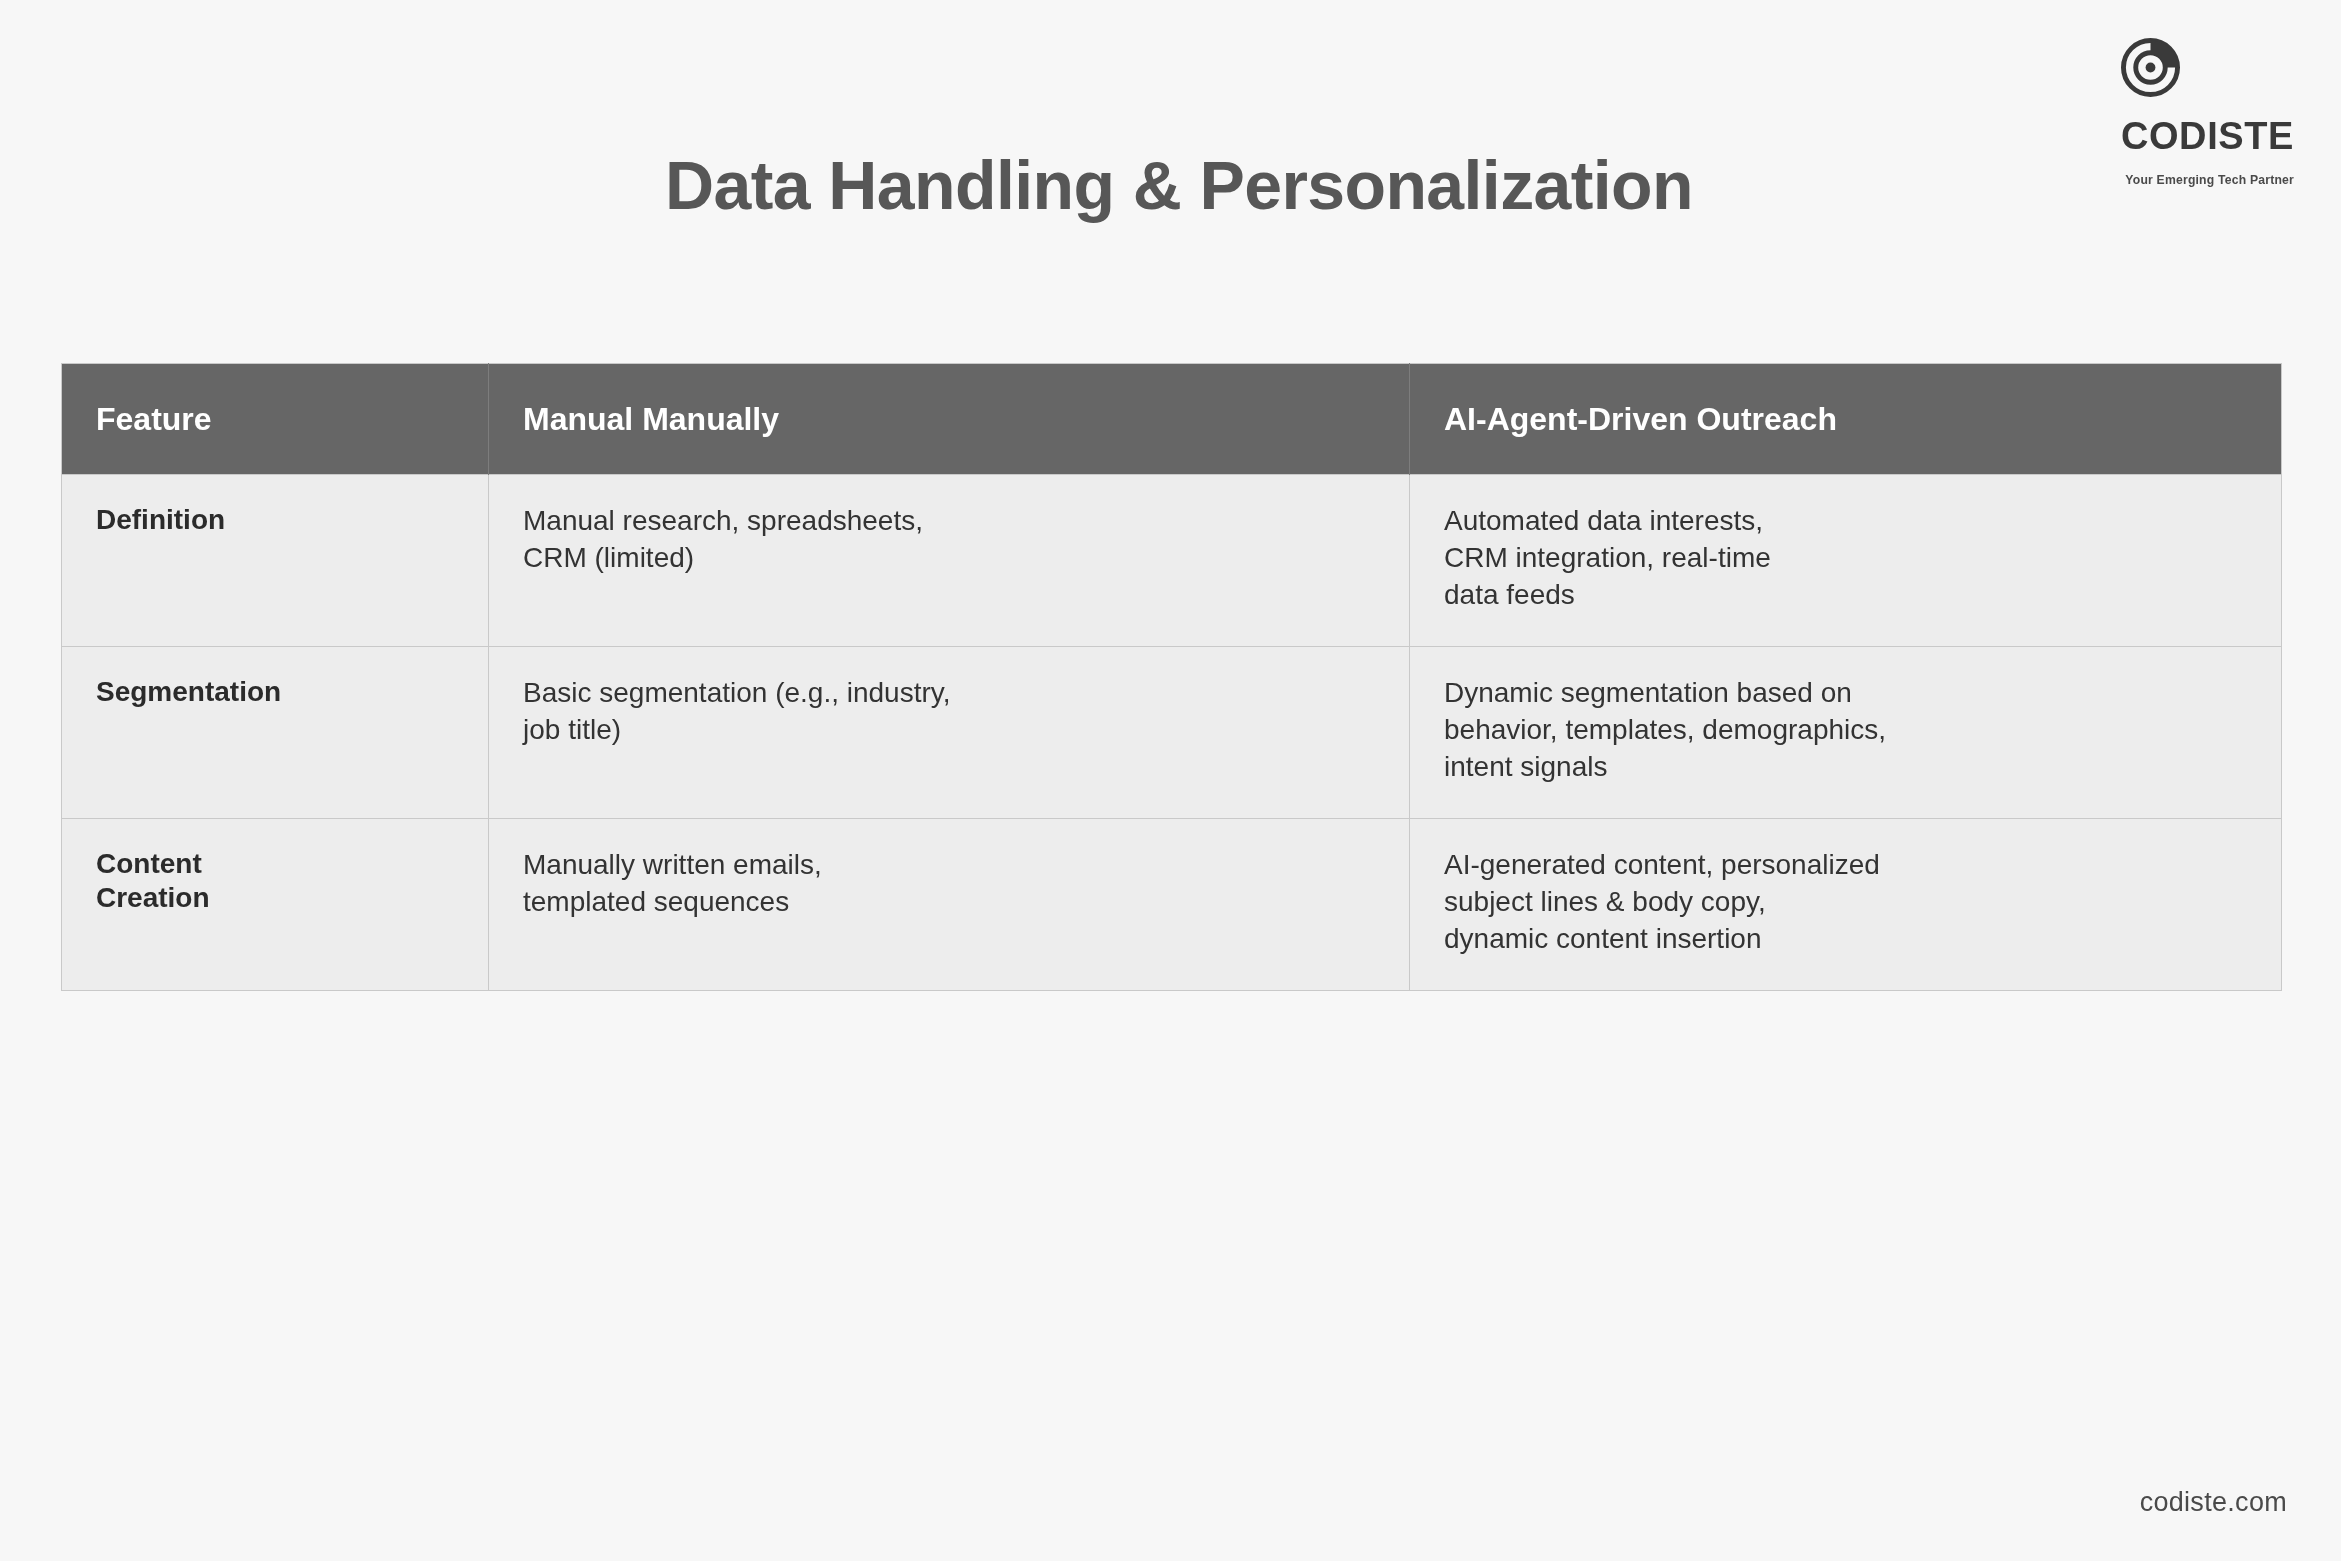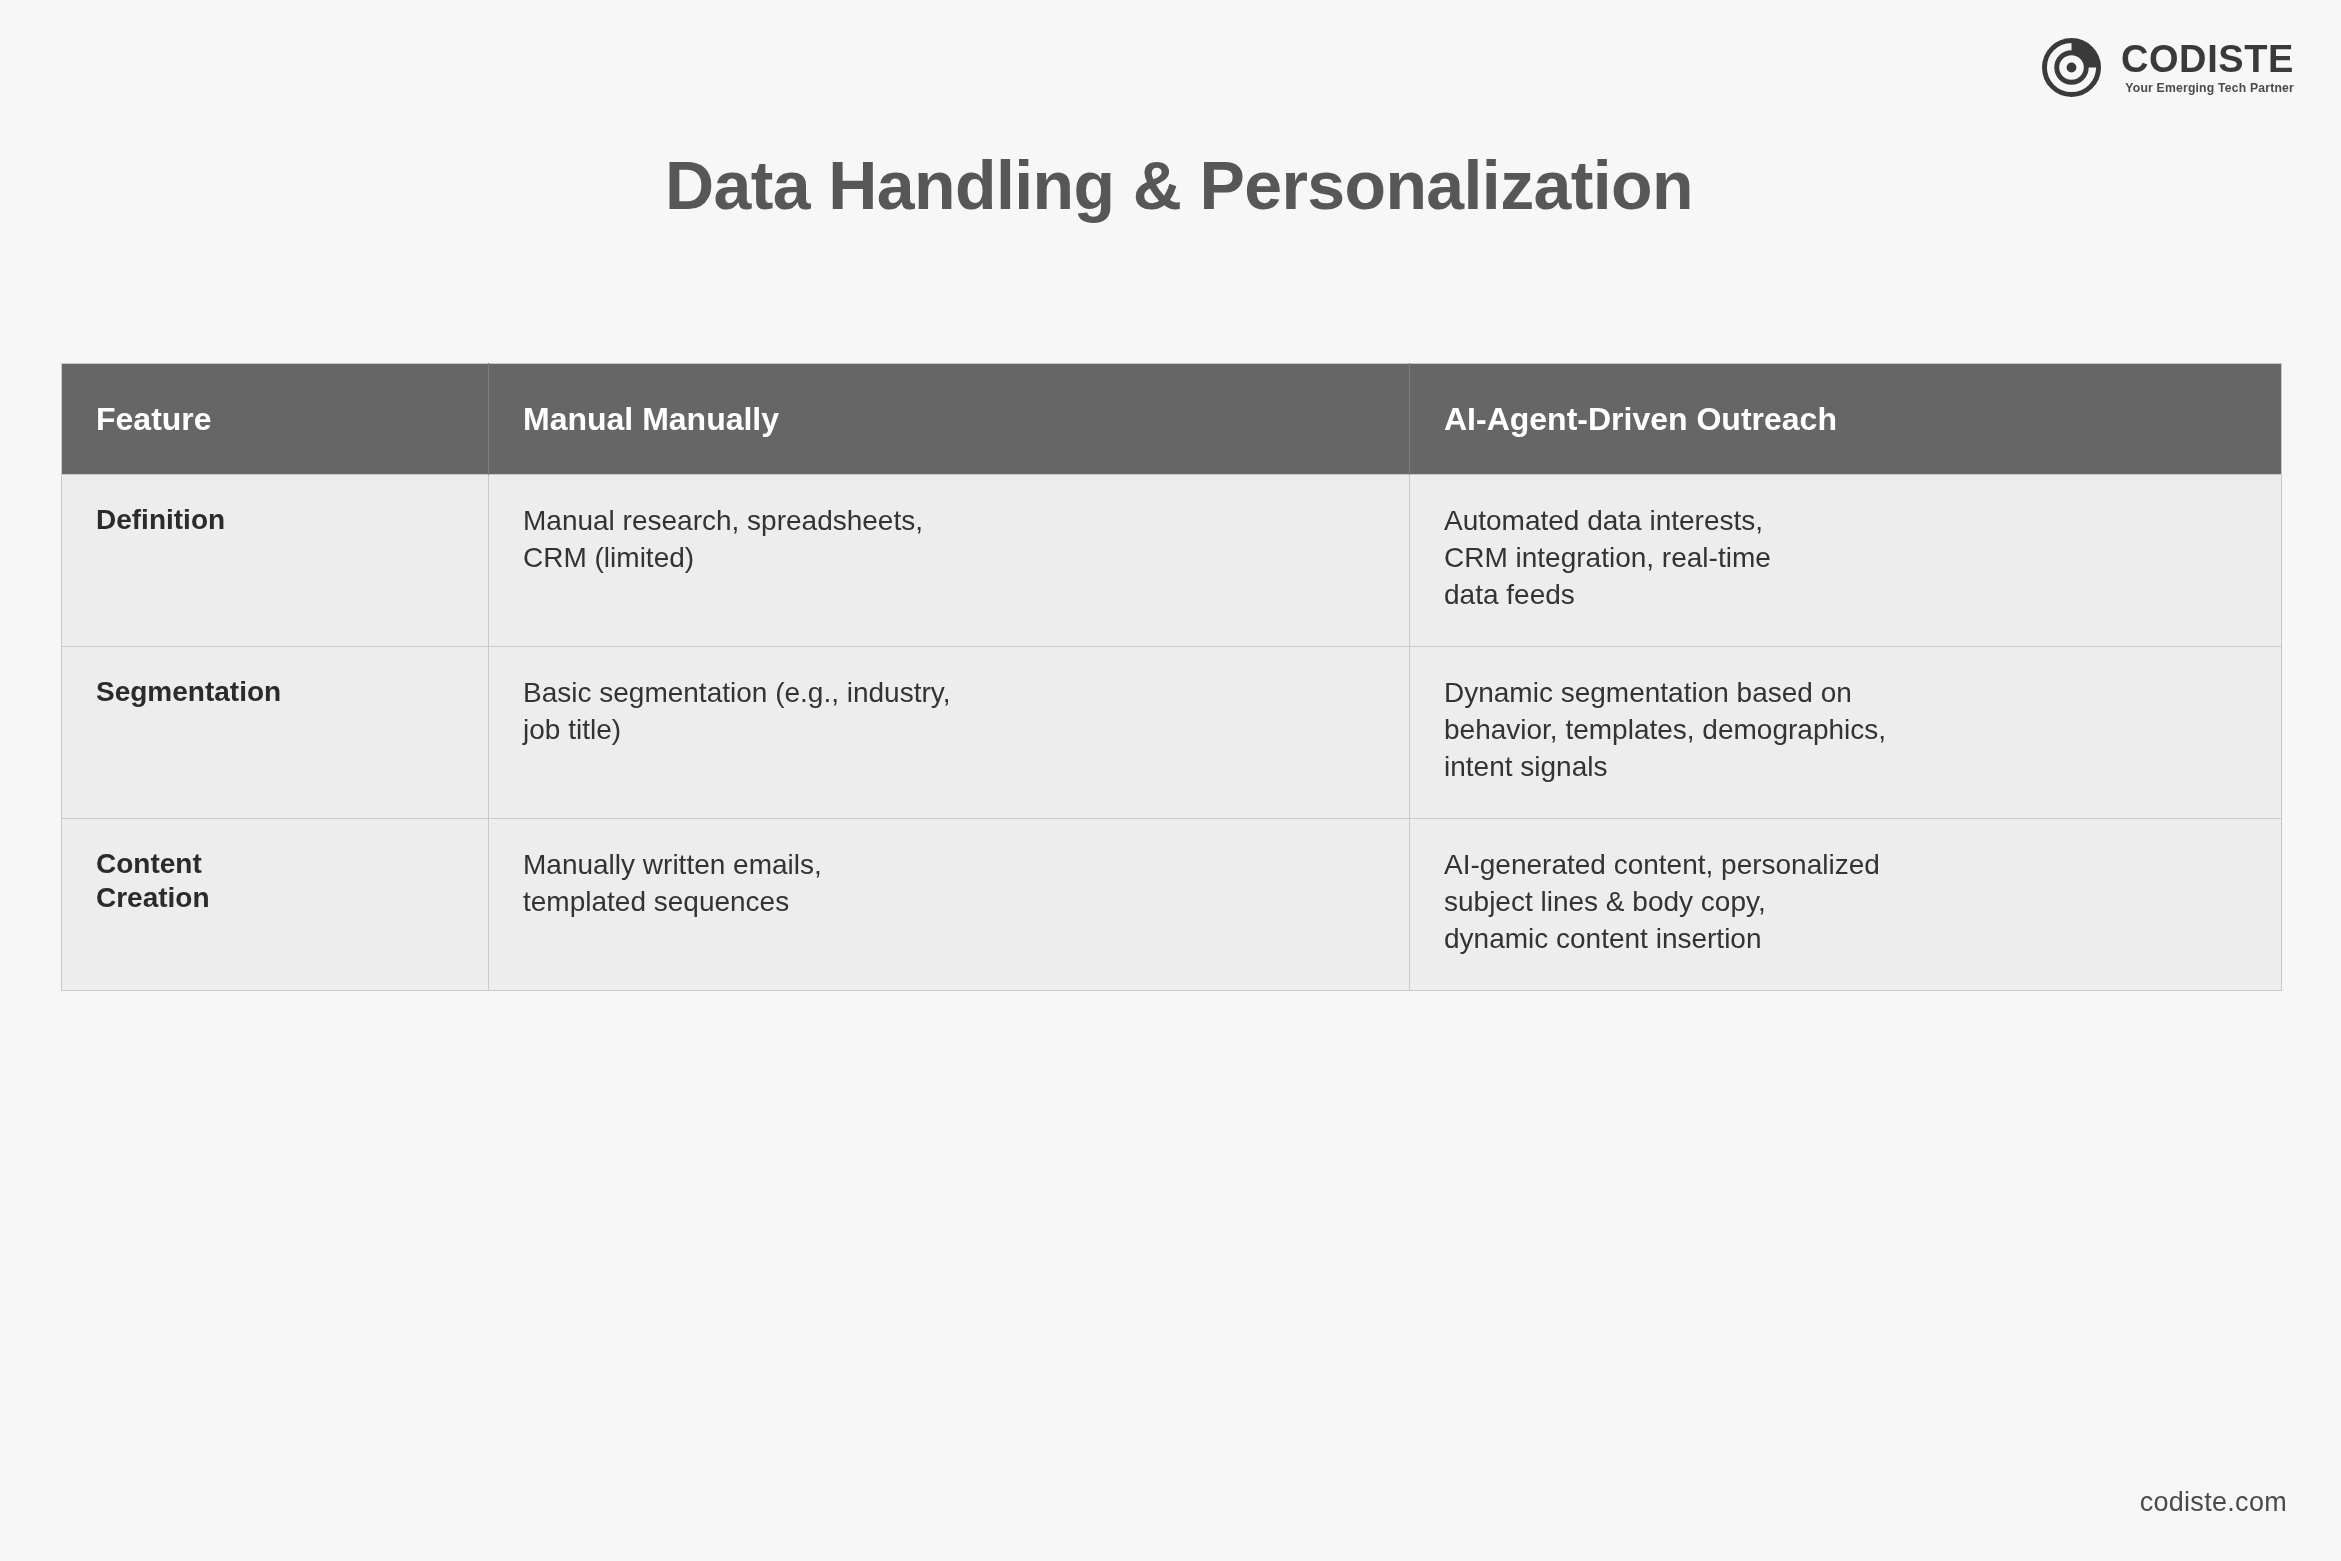--- a/index.html
+++ b/index.html
@@ -15,22 +15,22 @@
     position: relative;
     overflow: hidden;
   }
 
   
   .brand {
     position: absolute;
     top: 38px;
     right: 48px;
     display: flex;
-    align-items: center;
     gap: 20px;
+    flex-direction: column;
   }
   .brand-mark {
     width: 59px;
     height: 59px;
     flex: 0 0 auto;
   }
   .brand-text {
     display: flex;
     flex-direction: column;
     justify-content: center;
@@ -40,21 +40,21 @@
     font-size: 38px;
     font-weight: 700;
     letter-spacing: 0.6px;
     color: #3a3a3a;
   }
   .brand-tagline {
     font-size: 12.2px;
     font-weight: 700;
     letter-spacing: 0.2px;
     color: #4a4a4a;
-    margin-top: 4px;
+    margin-top: 19px;
     text-align: right;
   }
 
   
   .page-title {
     position: absolute;
     top: 146px;
     left: 0;
     width: 100%;
     text-align: center;

